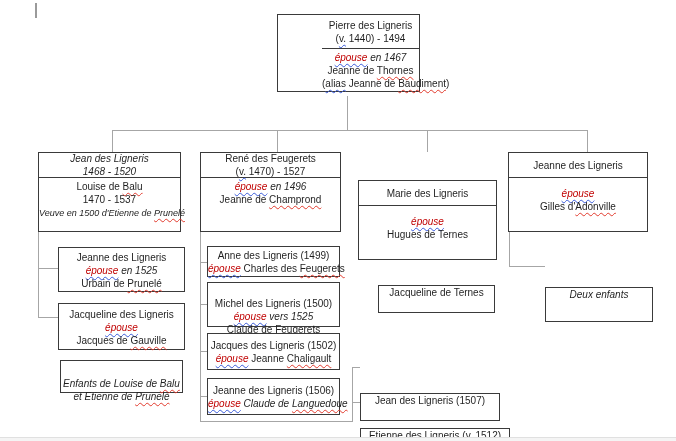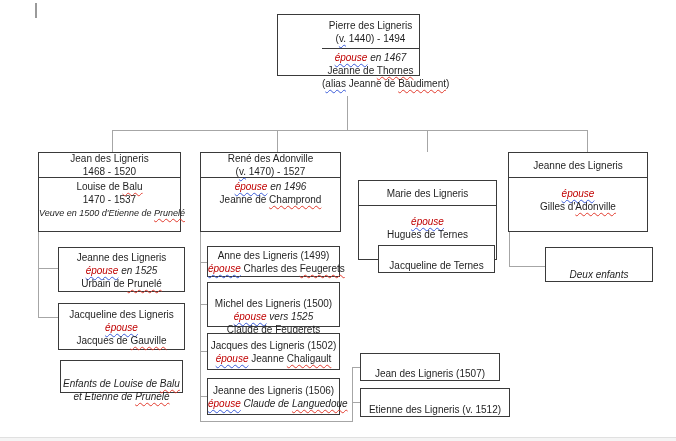--- a/index.html
+++ b/index.html
@@ -12,21 +12,21 @@
     position:absolute; background:#fff; border:1.3px solid #3a3a3a;
     text-align:center; box-sizing:border-box;
   }
   .sect { box-sizing:border-box; }
   .head {
     border-bottom:1.3px solid #3a3a3a;
     display:flex; flex-direction:column; justify-content:center;
   }
   .body { padding-top:2px; }
   .body.gap { padding-top:9px; }
-  .box.center { display:flex; align-items:flex-end; justify-content:center; }
+  .box.center { display:flex; align-items:flex-start; justify-content:center;margin-top:40px; }
   .tline { line-height:13px; white-space:nowrap; }
   .seg { }
   .it { font-style:italic; }
   .red { color:#c00000; }
   .sm { font-size:9px; }
   .wr { text-decoration:underline; text-decoration-style:wavy;
         text-decoration-color:#e23b2e; text-decoration-thickness:1px;
         text-underline-offset:2px; }
   .wb { text-decoration:underline; text-decoration-style:wavy;
         text-decoration-color:#3a5bd9; text-decoration-thickness:1px;
@@ -62,47 +62,47 @@
   <div class="conn" style="left:352px;top:367px;width:1px;height:55px;"></div>
   <div class="conn" style="left:352px;top:367px;width:8px;height:1px;"></div>
   <div class="conn" style="left:352px;top:402px;width:8px;height:1px;"></div>
 
   <div class="conn" style="left:360px;top:232px;width:1px;height:27px;"></div>
   <div class="conn" style="left:360px;top:259px;width:18px;height:1px;"></div>
 
   <div class="conn" style="left:509px;top:232px;width:1px;height:34px;"></div>
   <div class="conn" style="left:509px;top:266px;width:36px;height:1px;"></div>
 
-  <div class="box" style="left:277px;top:14px;width:143px;height:62px;padding-left:44px;">
+  <div class="box" style="left:277px;top:14px;width:143px;height:78px;padding-left:44px;">
     <div class="sect head" style="height:34px;">
         <div class="tline"><span class="seg">Pierre des Ligneris</span></div>
         <div class="tline"><span class="seg">(</span><span class="seg wb">v.</span><span class="seg"> 1440) - 1494</span></div>
       </div>
     <div class="sect body">
         <div class="tline"><span class="seg red it wb">épouse</span><span class="seg it"> en 1467</span></div>
         <div class="tline"><span class="seg">Jeanne de </span><span class="seg wr">Thornes</span></div>
         <div class="tline"><span class="seg">(</span><span class="seg wb">alias</span><span class="seg"> Jeanne de </span><span class="seg wr">Baudiment</span><span class="seg">)</span></div>
       </div>
   </div>
 
   <div class="box" style="left:38px;top:152px;width:143px;height:80px;">
-    <div class="sect head" style="height:25px;">
+    <div class="sect head" style="height:25px;font-style:italic;">
         <div class="tline"><span class="seg">Jean des Ligneris</span></div>
         <div class="tline"><span class="seg">1468 - 1520</span></div>
       </div>
     <div class="sect body">
         <div class="tline"><span class="seg">Louise de </span><span class="seg wr">Balu</span></div>
         <div class="tline"><span class="seg">1470 - 1537</span></div>
         <div class="tline"><span class="seg it sm">Veuve en 1500 d'Etienne de </span><span class="seg it sm wr">Prunelé</span></div>
       </div>
   </div>
 
   <div class="box" style="left:200px;top:152px;width:141px;height:80px;">
     <div class="sect head" style="height:25px;">
-        <div class="tline"><span class="seg">René des Adonville</span></div>
+        <div class="tline"><span class="seg">René des Feugerets</span></div>
         <div class="tline"><span class="seg">(</span><span class="seg wb">v.</span><span class="seg"> 1470) - 1527</span></div>
       </div>
     <div class="sect body">
         <div class="tline"><span class="seg red it wb">épouse</span><span class="seg it"> en 1496</span></div>
         <div class="tline"><span class="seg">Jeanne de </span><span class="seg wr">Champrond</span></div>
       </div>
   </div>
 
   <div class="box" style="left:358px;top:152px;width:139px;height:80px;margin-top:28px;">
     <div class="sect head" style="height:25px;">

